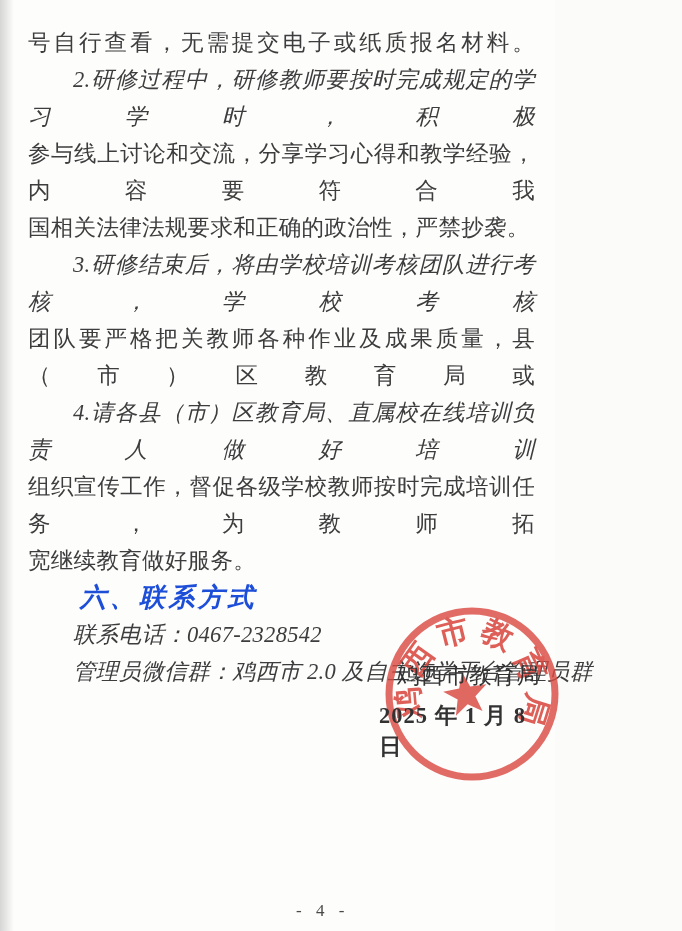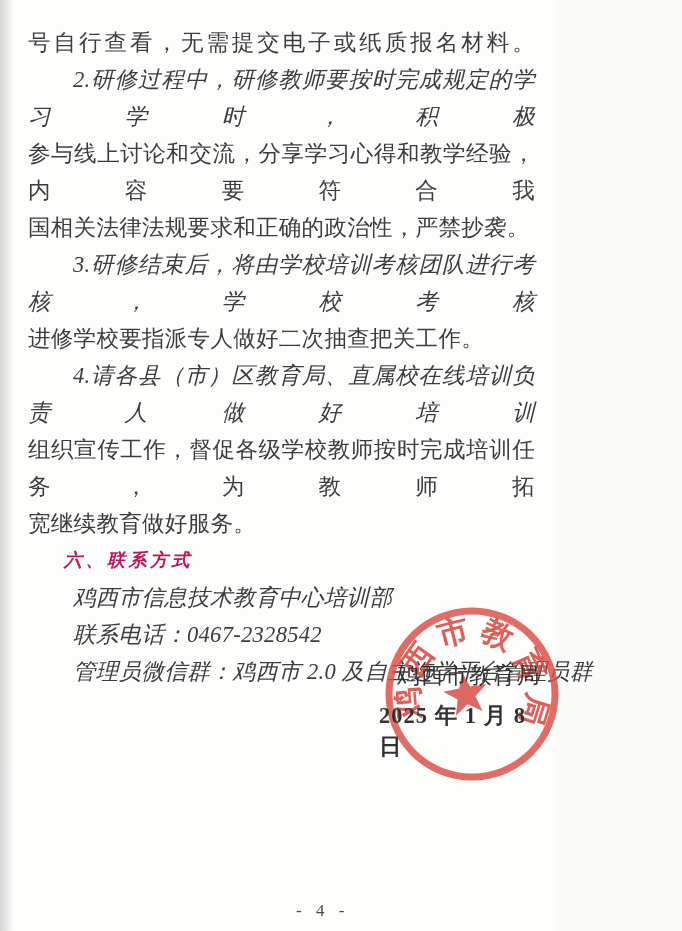--- a/index.html
+++ b/index.html
@@ -35,22 +35,22 @@
   .just{
     white-space:normal;
     text-align:justify;
     text-align-last:justify;
   }
   .ind{text-indent:2em;font-style:italic;}
   .para-gap{margin-top:0;}
   .heading{
     font-family:"Liberation Sans","DejaVu Sans",sans-serif;
     font-weight:700;
-    color:#be185d;
-    font-size:18px;
+    color:#1d4ed8;
+    font-size:26px;
     letter-spacing:3.5px;
   }
   .seal{
     position:absolute;
     left:372px;top:594px;
     width:200px;height:200px;
     opacity:.88;
   }
   .seal text{
     font-family:"Liberation Serif","DejaVu Serif",serif;
@@ -89,27 +89,26 @@
 <body>
 
 <div class="page">
 
   <div class="textblock">
     <div class="ln just">号自行查看，无需提交电子或纸质报名材料。</div>
     <div class="ln just ind">2.研修过程中，研修教师要按时完成规定的学习学时，积极</div>
     <div class="ln just">参与线上讨论和交流，分享学习心得和教学经验，内容要符合我</div>
     <div class="ln">国相关法律法规要求和正确的政治性，严禁抄袭。</div>
     <div class="ln just ind para-gap">3.研修结束后，将由学校培训考核团队进行考核，学校考核</div>
-    <div class="ln">进修学校要指派专人做好二次抽查把关工作。</div>
+    <div class="ln just">团队要严格把关教师各种作业及成果质量，县（市）区教育局或</div>
     <div class="ln just ind para-gap">4.请各县（市）区教育局、直属校在线培训负责人做好培训</div>
     <div class="ln just">组织宣传工作，督促各级学校教师按时完成培训任务，为教师拓</div>
     <div class="ln">宽继续教育做好服务。</div>
 
     <div class="ln ind heading para-gap">六、联系方式</div>
-    <div class="ln ind">鸡西市信息技术教育中心培训部</div>
     <div class="ln ind">联系电话：0467-2328542</div>
     <div class="ln ind">管理员微信群：鸡西市 2.0 及自主选学平台管理员群</div>
   </div>
 
   <svg class="seal" viewBox="0 0 200 200" aria-hidden="true">
     <circle cx="100" cy="100" r="83" fill="none" stroke="#d94a42" stroke-width="7" stroke-opacity=".92"></circle>
     <defs>
       <path id="sealArc" d="M 51.1 122.8 A 54 54 0 1 1 148.9 122.8" fill="none"></path>
     </defs>
     <text>

